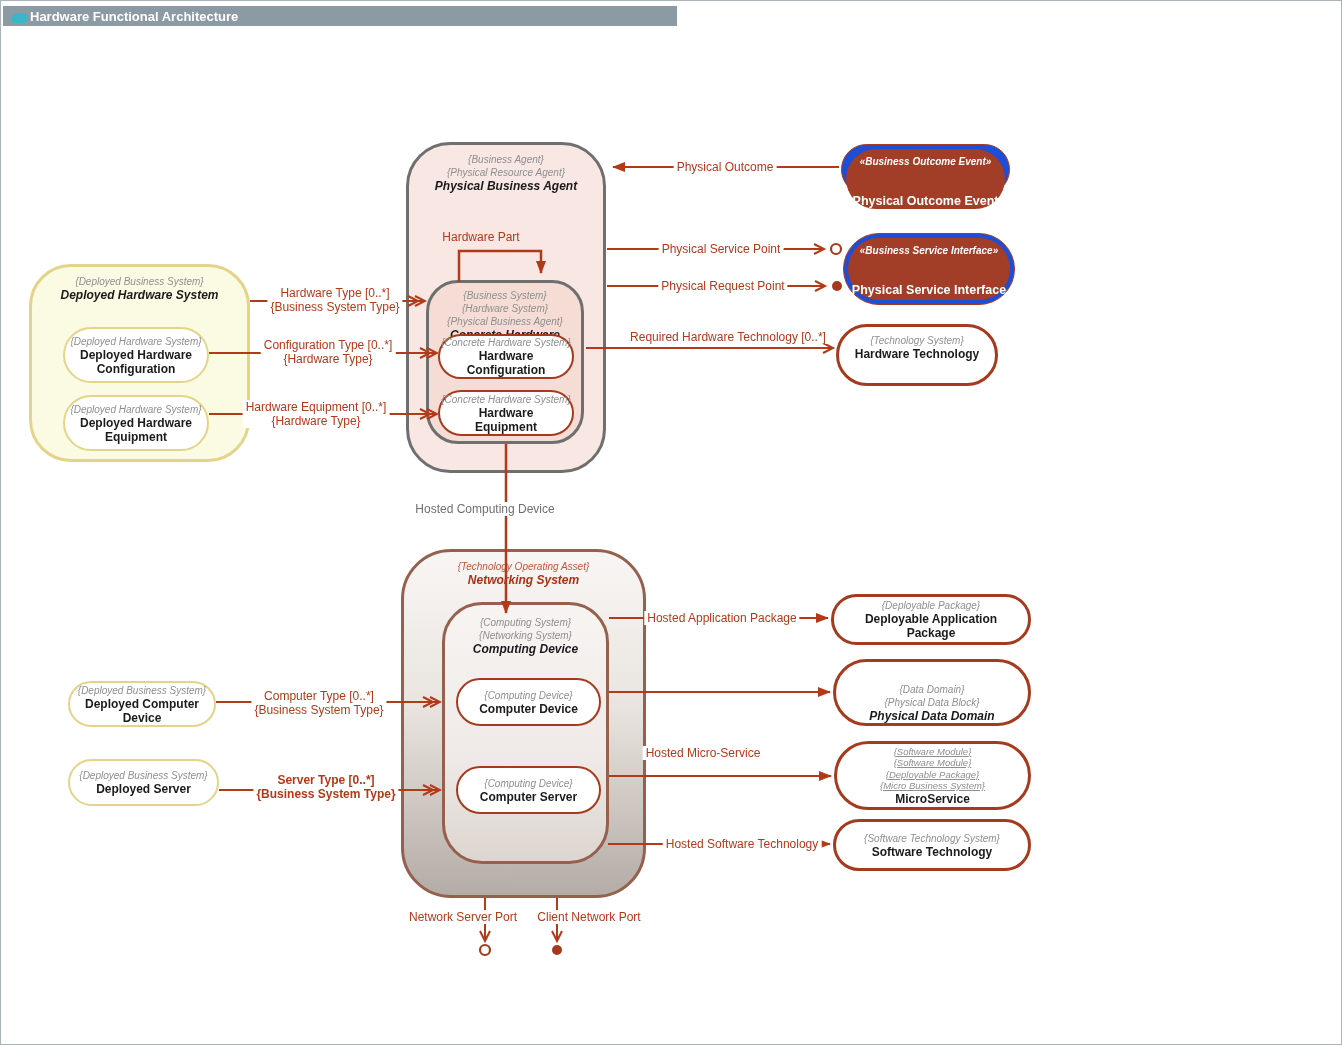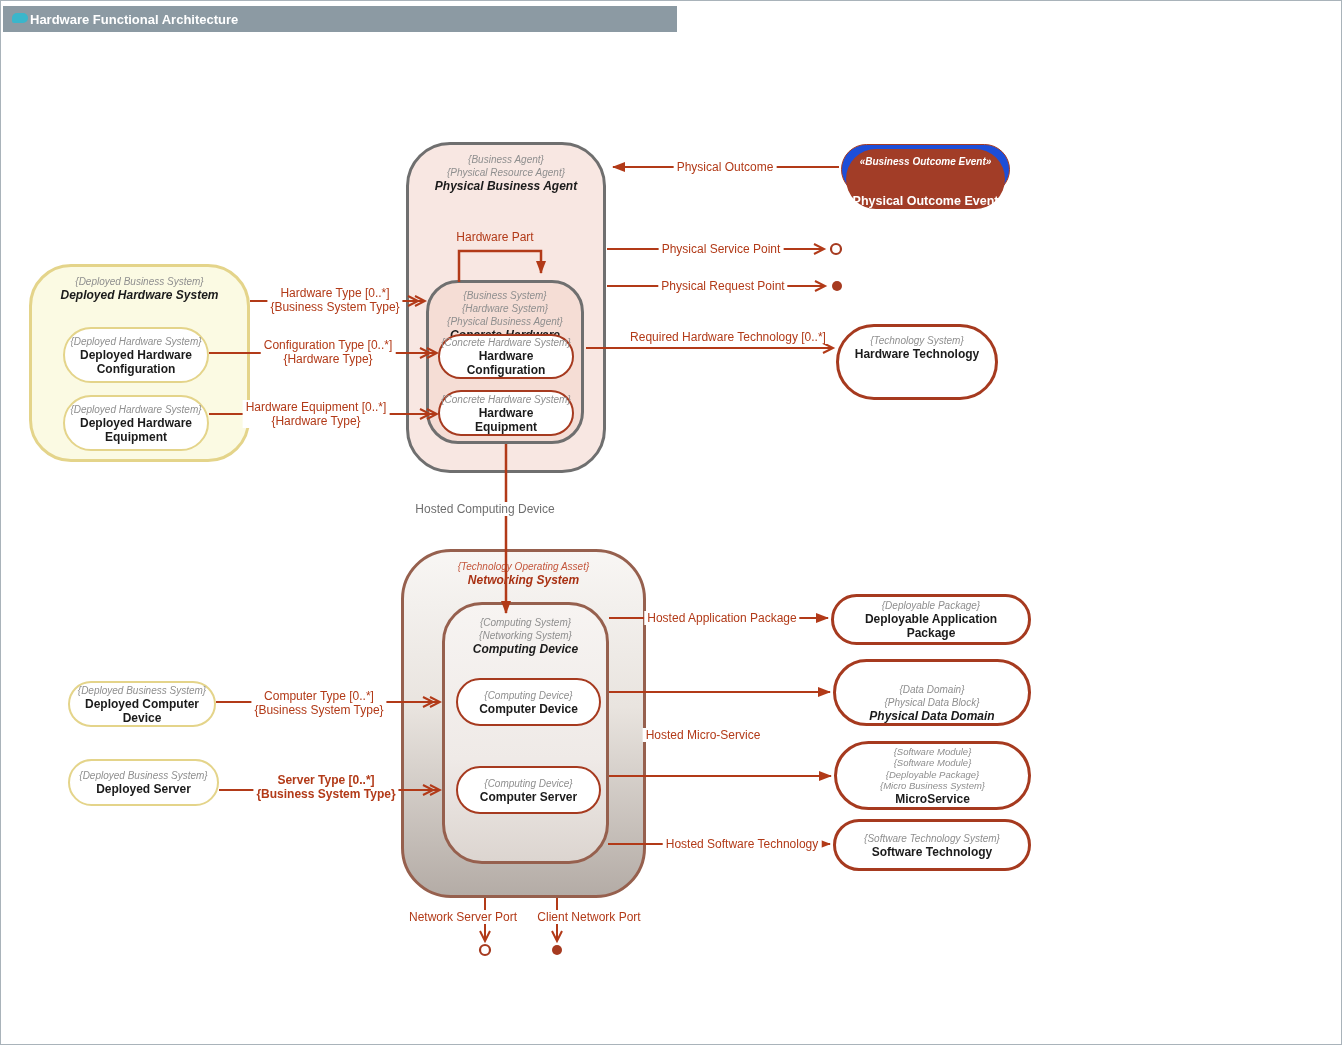--- a/index.html
+++ b/index.html
@@ -1,31 +1,31 @@
 <!DOCTYPE html>
 <html><head>
 <meta charset="utf-8">
 <style>
   html,body{margin:0;padding:0;background:#fff;}
   .canvas{position:relative;width:1342px;height:1045px;background:#fff;border:1px solid #A9B3BA;
           box-sizing:border-box;font-family:"Liberation Sans",sans-serif;overflow:hidden;}
   
-  .titlebar{position:absolute;left:2px;top:5px;width:674px;height:26px;background:#8C9AA3;
+  .titlebar{position:absolute;left:2px;top:5px;width:674px;height:20px;background:#8C9AA3;
             display:flex;align-items:center;padding-left:27px;box-sizing:border-box;z-index:4;}
   .titlebar .ttl{color:#fff;font-weight:bold;font-size:13px;}
   .titleicon{position:absolute;left:9px;top:7px;width:16px;height:10px;background:#3AB6CB;
              border-radius:5px 5px 5px 2px;}
   
   .node{position:absolute;box-sizing:border-box;display:flex;flex-direction:column;align-items:center;
         text-align:center;z-index:1;}
   .grp{justify-content:flex-start;padding-top:8px;}
   .leaf{justify-content:center;border-radius:999px;}
   .leaf.top{justify-content:flex-start;padding-top:7px;}
   .st{font-size:10px;font-style:italic;color:#8F8F8F;line-height:13px;white-space:nowrap;}
-  .tight .st{line-height:11.5px;font-size:9.5px;}
+  .tight .st{line-height:11.5px;font-size:9.5px;text-decoration:underline;}
   .nm{font-size:12px;font-weight:bold;color:#1b1b1b;line-height:14px;padding:0 10px;}
   .bi{font-style:italic;}
   .red-nm{color:#A93214;}
   .red-st{color:#C4563C;}
   .pink{background:#F8E7E2;border:3px solid #6F6F6F;}
   .pink2{background:#F5DDD5;border:3px solid #6F6F6F;}
   .yellowgrp{background:#FBFAE3;border:3px solid #E4D48A;}
   .yellowleaf{background:#fff;border:2.5px solid #E4D48A;}
   .redleaf{background:#fff;border:2.5px solid #A63A1F;}
   .redleaf3{background:#fff;border:3px solid #A63A1F;}
@@ -92,21 +92,27 @@
     <div class="st">{Concrete Hardware System}</div>
     <div class="nm">Hardware Equipment</div>
   </div>
 
   <div class="node dark" style="left:840px;top:143px;width:169px;height:51px;">
     <div class="darkinner">
       <div class="st-dark">«Business Outcome Event»</div>
       <div class="nm-dark">Physical Outcome Event</div>
     </div>
   </div>
-  <div class="node leaf top redleaf3" style="left:835px;top:323px;width:162px;height:76px;text-align:center;">
+  <div class="node dark" style="left:842px;top:232px;width:172px;height:72px;">
+    <div class="darkinner">
+      <div class="st-dark">«Business Service Interface»</div>
+      <div class="nm-dark">Physical Service Interface</div>
+    </div>
+  </div>
+  <div class="node leaf top redleaf3" style="left:835px;top:323px;width:162px;height:62px;text-align:center;">
     <div class="st">{Technology System}</div>
     <div class="nm">Hardware Technology</div>
   </div>
 
   <div class="node grp netgrp" style="left:400px;top:548px;width:245px;height:349px;border-radius:50px;">
     <div class="st red-st">{Technology Operating Asset}</div>
     <div class="nm bi red-nm">Networking System</div>
   </div>
   <div class="node grp cdev" style="left:441px;top:601px;width:167px;height:262px;border-radius:40px;padding-top:11px;">
     <div class="st">{Computing System}</div>
@@ -195,37 +201,37 @@
     <path class="cline" d="M484 897 V940" marker-end="url(#mOpen)"></path>
     <circle class="ring" cx="484" cy="949" r="5"></circle>
     <path class="cline" d="M556 897 V940" marker-end="url(#mOpen)"></path>
     <circle class="ball" cx="556" cy="949" r="5"></circle>
   </svg>
 
   <div class="elabel it" style="left:724px;top:166px;">Physical Outcome</div>
   <div class="elabel" style="left:720px;top:248px;">Physical Service Point</div>
   <div class="elabel" style="left:722px;top:285px;">Physical Request Point</div>
   <div class="elabel" style="left:727px;top:336px;">Required Hardware Technology [0..*]</div>
-  <div class="elabel nobg" style="left:494px;top:236px;text-align:center;">Hardware Part</div>
+  <div class="elabel nobg" style="left:480px;top:236px;text-align:center;">Hardware Part</div>
 
   <div class="elabel" style="left:334px;top:299px;">
     <div class="it">Hardware Type [0..*]</div>
     <div class="it">{Business System Type}</div>
   </div>
   <div class="elabel" style="left:327px;top:351px;">
     <div>Configuration Type [0..*]</div>
     <div>{Hardware Type}</div>
   </div>
   <div class="elabel" style="left:315px;top:413px;">
     <div>Hardware Equipment [0..*]</div>
     <div>{Hardware Type}</div>
   </div>
   <div class="elabel gray" style="left:484px;top:508px;">Hosted Computing Device</div>
   <div class="elabel" style="left:721px;top:617px;">Hosted Application Package</div>
-  <div class="elabel" style="left:702px;top:734px;">Hosted Micro-Service</div>
+  <div class="elabel" style="left:702px;top:752px;">Hosted Micro-Service</div>
   <div class="elabel" style="left:741px;top:843px;">Hosted Software Technology</div>
   <div class="elabel" style="left:462px;top:916px;">Network Server Port</div>
   <div class="elabel" style="left:588px;top:916px;">Client Network Port</div>
   <div class="elabel" style="left:318px;top:702px;">
     <div>Computer Type [0..*]</div>
     <div>{Business System Type}</div>
   </div>
   <div class="elabel" style="left:325px;top:786px;font-weight:bold;">
     <div>Server Type [0..*]</div>
     <div>{Business System Type}</div>

